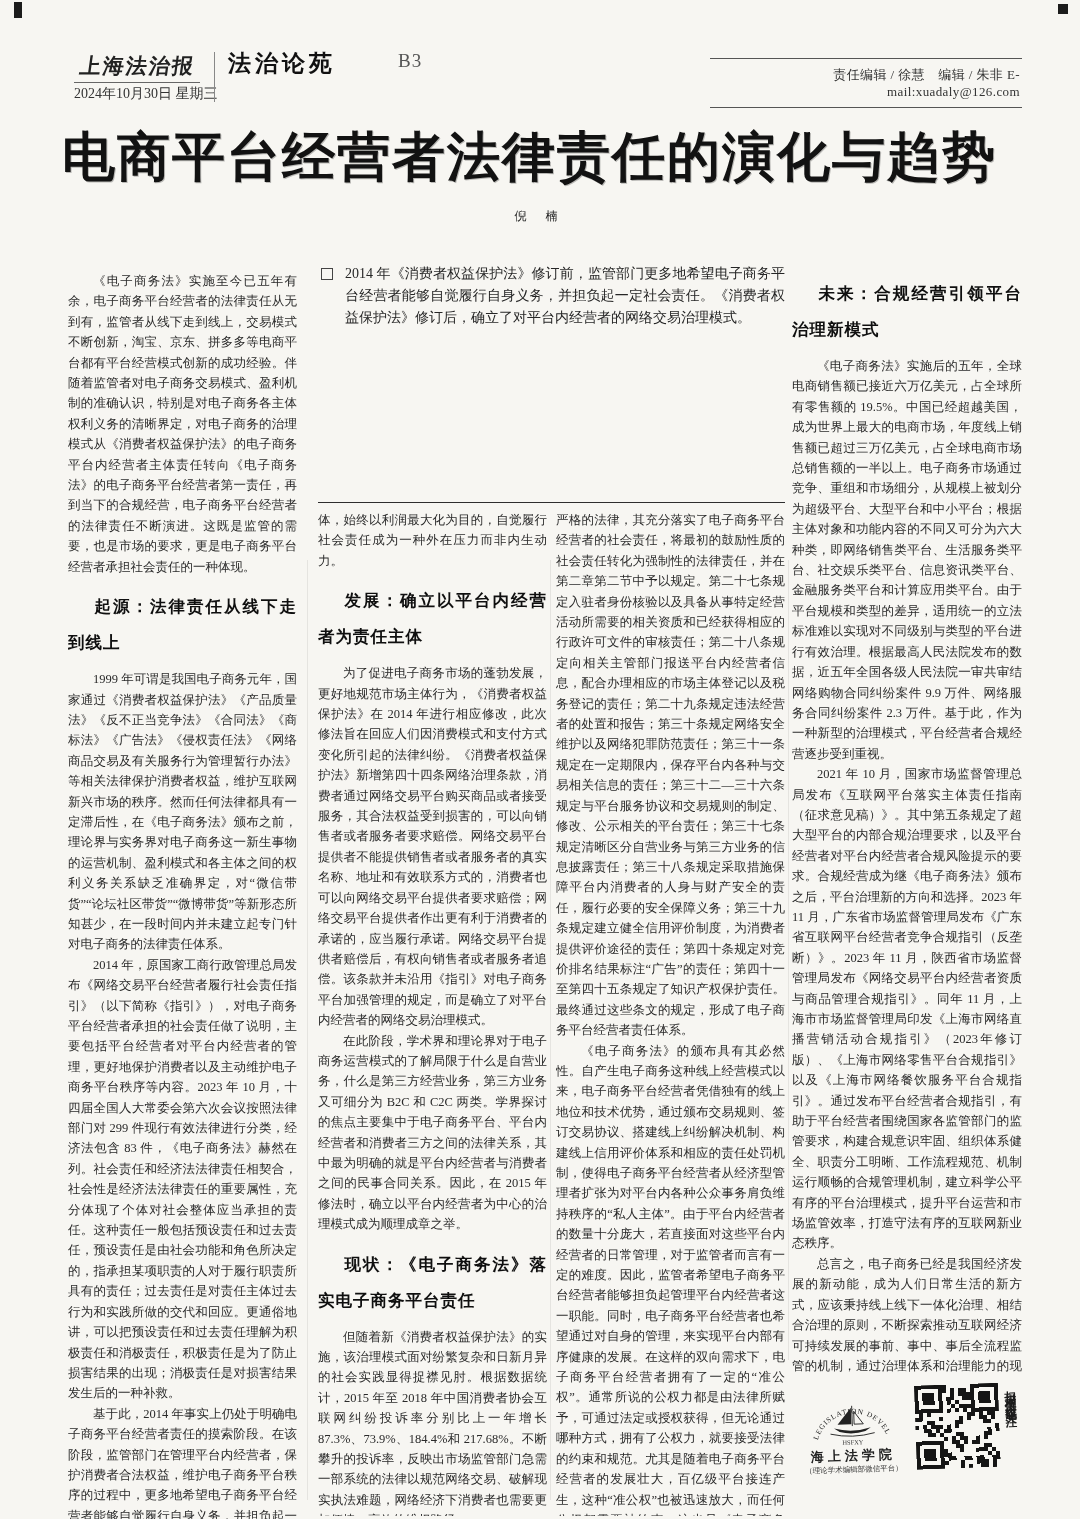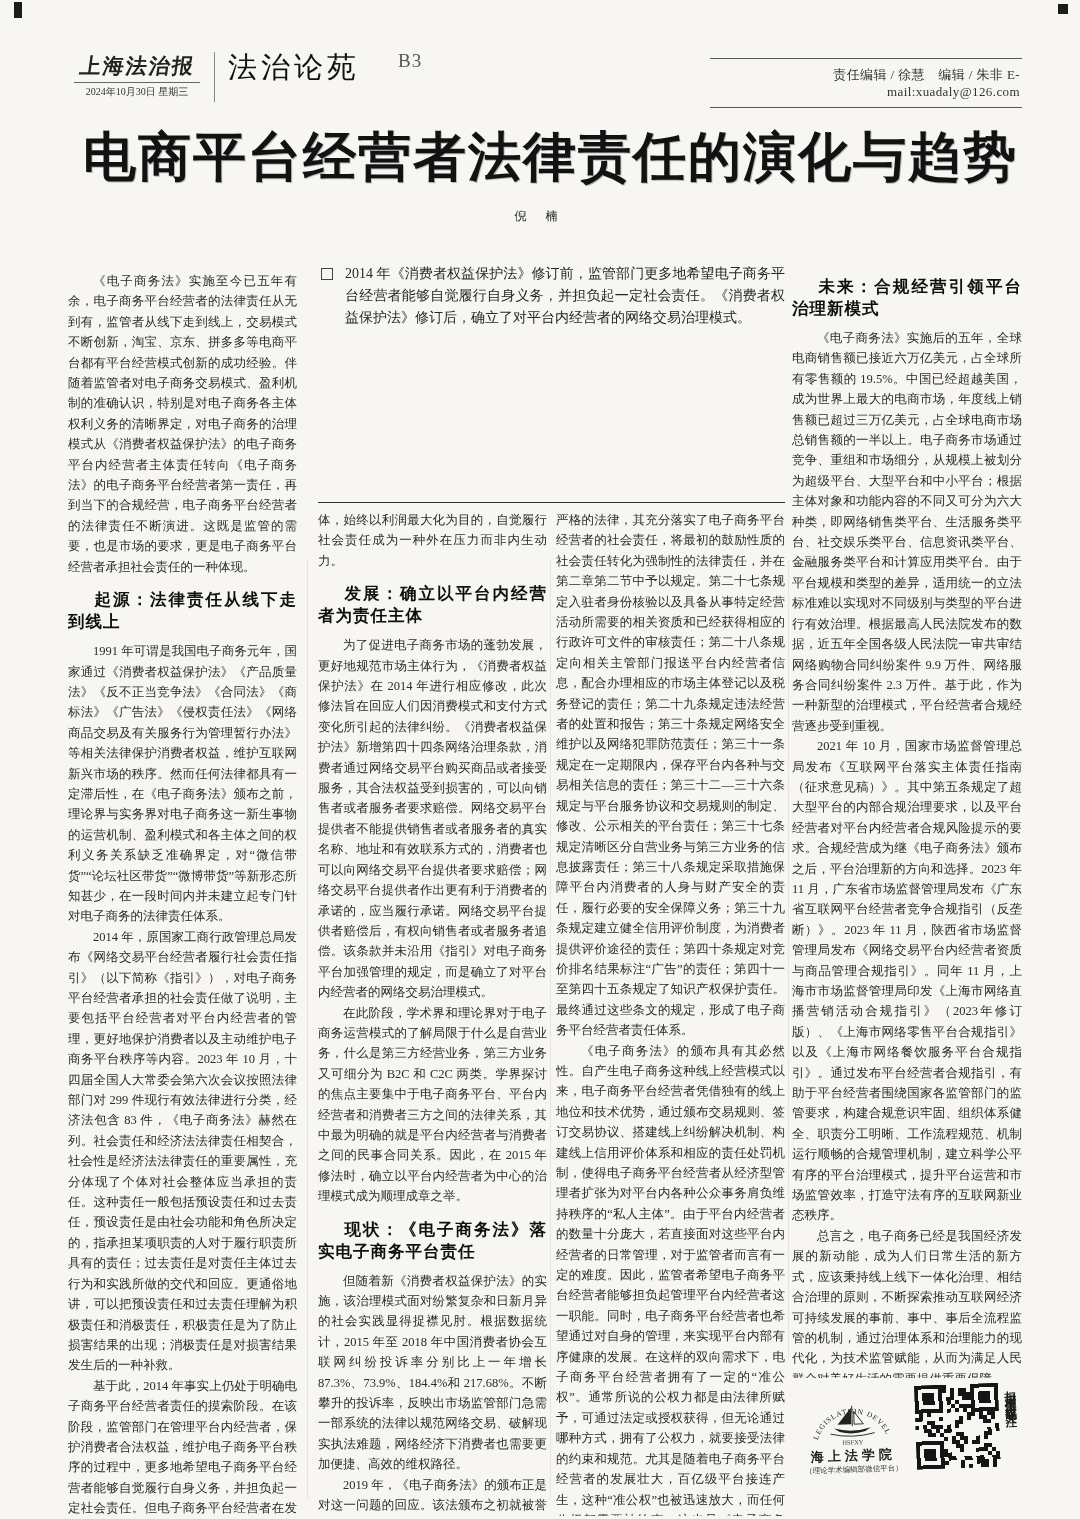--- a/index.html
+++ b/index.html
@@ -4,43 +4,43 @@
 <style>
   html,body{margin:0;padding:0;background:#eceae6;}
   #page{position:relative;width:1080px;height:1519px;background:#f7f6f2;overflow:hidden;
         font-family:"Liberation Serif","DejaVu Serif",serif;color:#262626;}
   .regmark{position:absolute;background:#1c1c1c;}
   
   #header{position:absolute;left:68px;top:50px;right:58px;height:58px;}
   #masthead{position:absolute;left:6px;top:2px;width:126px;text-align:center;}
   #masthead .logo{font-size:21px;font-weight:bold;letter-spacing:2px;transform:skewX(-8deg);display:inline-block;color:#222;}
   #masthead .rule{border-top:1px solid #666;margin:2px 0 2px;}
-  #masthead .date{font-size:10px;color:#333;white-space:nowrap;}
+  #masthead .date{font-size:14px;color:#333;white-space:nowrap;}
   #head-divider{position:absolute;left:146px;top:2px;width:1px;height:50px;background:#888;}
   #section-title{position:absolute;left:160px;top:-2px;font-family:"Liberation Sans","DejaVu Sans",sans-serif;
-      font-weight:400;font-size:29px;letter-spacing:4px;color:#111;}
+      font-weight:700;font-size:23px;letter-spacing:4px;color:#111;}
   #page-no{position:absolute;left:330px;top:0px;font-size:19px;color:#565656;letter-spacing:1px;}
   #editor-line{position:absolute;right:0;top:8px;width:310px;text-align:right;font-size:13px;color:#333;
       border-top:1px solid #555;border-bottom:1px solid #555;padding:7px 2px 7px 0;letter-spacing:.4px;}
   
-  #headline{position:absolute;left:62px;top:122px;width:956px;text-align:right;
+  #headline{position:absolute;left:62px;top:122px;width:956px;text-align:left;
       font-family:"Liberation Sans","DejaVu Sans",sans-serif;font-weight:900;font-size:53px;
       letter-spacing:2px;color:#121212;text-shadow:1px 1px 0 rgba(0,0,0,.25);white-space:nowrap;}
   #author{position:absolute;left:62px;top:208px;width:956px;text-align:center;font-size:12px;
       letter-spacing:8px;color:#222;}
   
   .col{position:absolute;overflow:hidden;font-size:12.5px;line-height:20.4px;text-align:justify;color:#2a2a2a;}
   #col1{left:68px;top:271px;width:229px;height:1250px;}
   #col2{left:318px;top:510px;width:229px;height:1006px;}
   #col3{left:556px;top:510px;width:229px;height:1006px;}
   #col4{left:792px;top:264px;width:230px;height:1114px;}
   .blk.para{text-indent:2em;}
   .blk.cont{text-indent:0;}
   .blk.heading{font-family:"Liberation Sans","DejaVu Sans",sans-serif;font-weight:bold;font-size:16.5px;
-      line-height:22px;color:#0f0f0f;margin:11px 0 9px;text-indent:1.6em;letter-spacing:1px;}
+      line-height:36px;color:#0f0f0f;margin:11px 0 9px;text-indent:1.6em;letter-spacing:1px;}
   .colrule{position:absolute;width:1px;background:rgba(0,0,0,.07);}
   
   #summary-box{position:absolute;left:318px;top:263px;width:467px;height:239px;overflow:hidden;
       border-bottom:1px solid #2e2e2e;font-size:14px;line-height:21.8px;text-align:justify;color:#262626;}
   .sum-item{position:relative;padding-left:27px;}
   .sum-box{position:absolute;left:3px;top:5px;width:10px;height:10px;border:1.5px solid #444;background:transparent;}
   
   #footer-block{position:absolute;left:792px;top:1383px;width:232px;height:122px;display:flex;align-items:flex-start;transform:rotate(-2deg);}
   #seal-stack{width:122px;text-align:center;}
   #seal-stack svg{display:block;margin:0 auto;}
@@ -74,21 +74,21 @@
   <div id="headline">电商平台经营者法律责任的演化与趋势</div>
   <div id="author">倪 楠</div>
 
   <div id="summary-box">
       <div class="sum-item"><span class="sum-box"></span><span>2014 年《消费者权益保护法》修订前，监管部门更多地希望电子商务平台经营者能够自觉履行自身义务，并担负起一定社会责任。《消费者权益保护法》修订后，确立了对平台内经营者的网络交易治理模式。</span></div>
     </div>
 
   <div id="col1" class="col">
       <div class="blk para">《电子商务法》实施至今已五年有余，电子商务平台经营者的法律责任从无到有，监管者从线下走到线上，交易模式不断创新，淘宝、京东、拼多多等电商平台都有平台经营模式创新的成功经验。伴随着监管者对电子商务交易模式、盈利机制的准确认识，特别是对电子商务各主体权利义务的清晰界定，对电子商务的治理模式从《消费者权益保护法》的电子商务平台内经营者主体责任转向《电子商务法》的电子商务平台经营者第一责任，再到当下的合规经营，电子商务平台经营者的法律责任不断演进。这既是监管的需要，也是市场的要求，更是电子商务平台经营者承担社会责任的一种体现。</div>
       <div class="blk heading">起源：法律责任从线下走到线上</div>
-      <div class="blk para">1991 年可谓是我国电子商务元年，国家通过《消费者权益保护法》《产品质量法》《反不正当竞争法》《合同法》《商标法》《广告法》《侵权责任法》《网络商品交易及有关服务行为管理暂行办法》等相关法律保护消费者权益，维护互联网新兴市场的秩序。然而任何法律都具有一定滞后性，在《电子商务法》颁布之前，理论界与实务界对电子商务这一新生事物的运营机制、盈利模式和各主体之间的权利义务关系缺乏准确界定，对“微信带货”“论坛社区带货”“微博带货”等新形态所知甚少，在一段时间内并未建立起专门针对电子商务的法律责任体系。</div>
+      <div class="blk para">1999 年可谓是我国电子商务元年，国家通过《消费者权益保护法》《产品质量法》《反不正当竞争法》《合同法》《商标法》《广告法》《侵权责任法》《网络商品交易及有关服务行为管理暂行办法》等相关法律保护消费者权益，维护互联网新兴市场的秩序。然而任何法律都具有一定滞后性，在《电子商务法》颁布之前，理论界与实务界对电子商务这一新生事物的运营机制、盈利模式和各主体之间的权利义务关系缺乏准确界定，对“微信带货”“论坛社区带货”“微博带货”等新形态所知甚少，在一段时间内并未建立起专门针对电子商务的法律责任体系。</div>
       <div class="blk para">2014 年，原国家工商行政管理总局发布《网络交易平台经营者履行社会责任指引》（以下简称《指引》），对电子商务平台经营者承担的社会责任做了说明，主要包括平台经营者对平台内经营者的管理，更好地保护消费者以及主动维护电子商务平台秩序等内容。2023 年 10 月，十四届全国人大常委会第六次会议按照法律部门对 299 件现行有效法律进行分类，经济法包含 83 件，《电子商务法》赫然在列。社会责任和经济法法律责任相契合，社会性是经济法法律责任的重要属性，充分体现了个体对社会整体应当承担的责任。这种责任一般包括预设责任和过去责任，预设责任是由社会功能和角色所决定的，指承担某项职责的人对于履行职责所具有的责任；过去责任是对责任主体过去行为和实践所做的交代和回应。更通俗地讲，可以把预设责任和过去责任理解为积极责任和消极责任，积极责任是为了防止损害结果的出现；消极责任是对损害结果发生后的一种补救。</div>
       <div class="blk para">基于此，2014 年事实上仍处于明确电子商务平台经营者责任的摸索阶段。在该阶段，监管部门在管理平台内经营者，保护消费者合法权益，维护电子商务平台秩序的过程中，更多地希望电子商务平台经营者能够自觉履行自身义务，并担负起一定社会责任。但电子商务平台经营者在发展初期主要着眼于抢占市场，“吸附”更多的平台内经营者和消费者。作为一个典型的商事主</div>
     </div>
   <div id="col2" class="col">
       <div class="blk cont">体，始终以利润最大化为目的，自觉履行社会责任成为一种外在压力而非内生动力。</div>
       <div class="blk heading">发展：确立以平台内经营者为责任主体</div>
       <div class="blk para">为了促进电子商务市场的蓬勃发展，更好地规范市场主体行为，《消费者权益保护法》在 2014 年进行相应修改，此次修法旨在回应人们因消费模式和支付方式变化所引起的法律纠纷。《消费者权益保护法》新增第四十四条网络治理条款，消费者通过网络交易平台购买商品或者接受服务，其合法权益受到损害的，可以向销售者或者服务者要求赔偿。网络交易平台提供者不能提供销售者或者服务者的真实名称、地址和有效联系方式的，消费者也可以向网络交易平台提供者要求赔偿；网络交易平台提供者作出更有利于消费者的承诺的，应当履行承诺。网络交易平台提供者赔偿后，有权向销售者或者服务者追偿。该条款并未沿用《指引》对电子商务平台加强管理的规定，而是确立了对平台内经营者的网络交易治理模式。</div>
       <div class="blk para">在此阶段，学术界和理论界对于电子商务运营模式的了解局限于什么是自营业务，什么是第三方经营业务，第三方业务又可细分为 B2C 和 C2C 两类。学界探讨的焦点主要集中于电子商务平台、平台内经营者和消费者三方之间的法律关系，其中最为明确的就是平台内经营者与消费者之间的民事合同关系。因此，在 2015 年修法时，确立以平台内经营者为中心的治理模式成为顺理成章之举。</div>
       <div class="blk heading">现状：《电子商务法》落实电子商务平台责任</div>
       <div class="blk para">但随着新《消费者权益保护法》的实施，该治理模式面对纷繁复杂和日新月异的社会实践显得捉襟见肘。根据数据统计，2015 年至 2018 年中国消费者协会互联网纠纷投诉率分别比上一年增长 87.3%、73.9%、184.4%和 217.68%。不断攀升的投诉率，反映出市场监管部门急需一部系统的法律以规范网络交易、破解现实执法难题，网络经济下消费者也需要更加便捷、高效的维权路径。</div>

